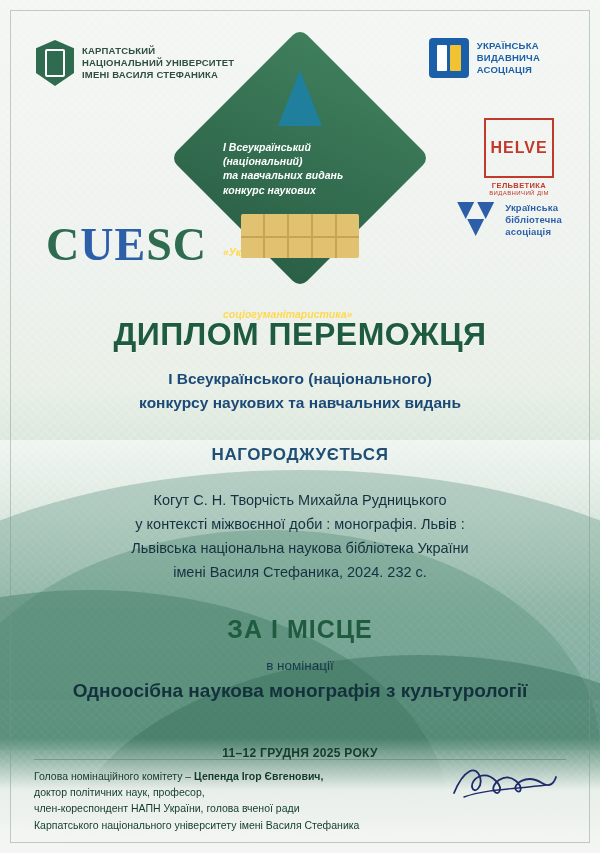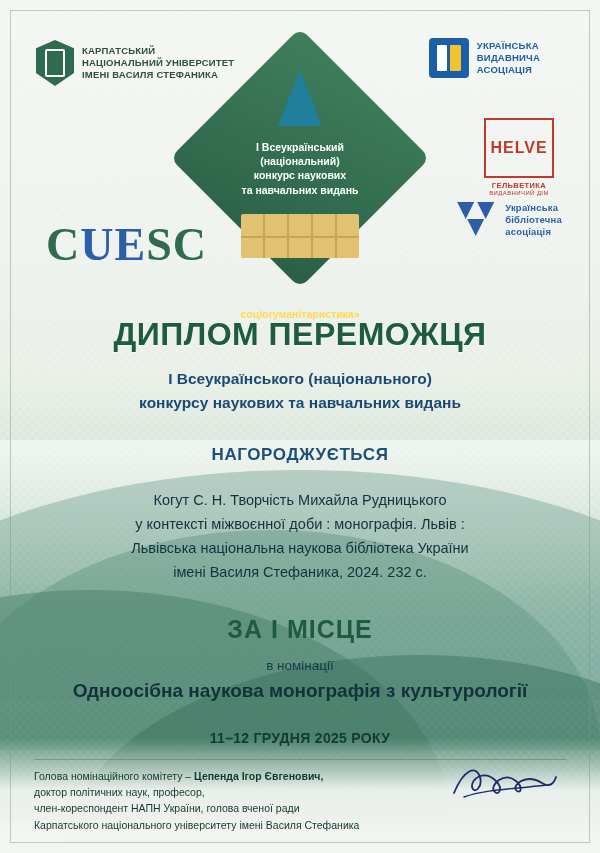--- a/index.html
+++ b/index.html
@@ -195,25 +195,25 @@
     position: absolute;
     left: 50%; top: 40px; transform: translateX(-50%);
     width: 0; height: 0;
     border-left: 22px solid transparent;
     border-right: 22px solid transparent;
     border-bottom: 56px solid #1f7f9c;
   }
   .emblem-text {
     position: absolute;
     left: 28px; right: 28px; top: 110px;
-    text-align: center;
     color: #ffffff;
     font-size: 10.5px;
     font-weight: bold;
     line-height: 1.35;
+    font-style: italic;
   }
   .emblem-text .q { color: #ffd94d; margin-top: 48px; }
   .wall {
     position: absolute;
     left: 46px; right: 46px; bottom: 22px;
     height: 44px;
     background:
       repeating-linear-gradient(90deg, #e0c271 0 22px, #c7a457 22px 24px),
       #e0c271;
     border-radius: 2px;
@@ -271,22 +271,22 @@
     font-size: 13.5px;
     color: #173a48;
   }
   .nomination {
     margin-top: 7px;
     font-size: 19px;
     font-weight: bold;
     color: #13303c;
   }
   .date {
-    margin-top: 28px;
-    font-size: 14px;
+    margin-top: 44px;
+    font-size: 12px;
     font-weight: bold;
     color: #153a30;
     letter-spacing: .3px;
   }
 
   
   .footer {
     position: absolute;
     left: 34px; right: 34px; bottom: 20px;
     border-top: 1px solid rgba(90,120,105,0.5);
@@ -368,22 +368,22 @@
       <span class="c1">C</span><span class="c2">UE</span><span class="c3">SC</span>
     </div>
 
     <div class="emblem">
       <div class="peak"></div>
       <div class="diamond"></div>
       <div class="peak2"></div>
       <div class="emblem-text">
         <div>І Всеукраїнський</div>
         <div>(національний)</div>
+        <div>та навчальних видань</div>
         <div>конкурс наукових</div>
-        <div>та навчальних видань</div>
         <div class="q">«Українська</div>
         <div class="q">соціогуманітаристика»</div>
       </div>
       <div class="wall"></div>
     </div>
   </div>
 
   <div class="content">
     <div class="title-main">ДИПЛОМ ПЕРЕМОЖЦЯ</div>
 

